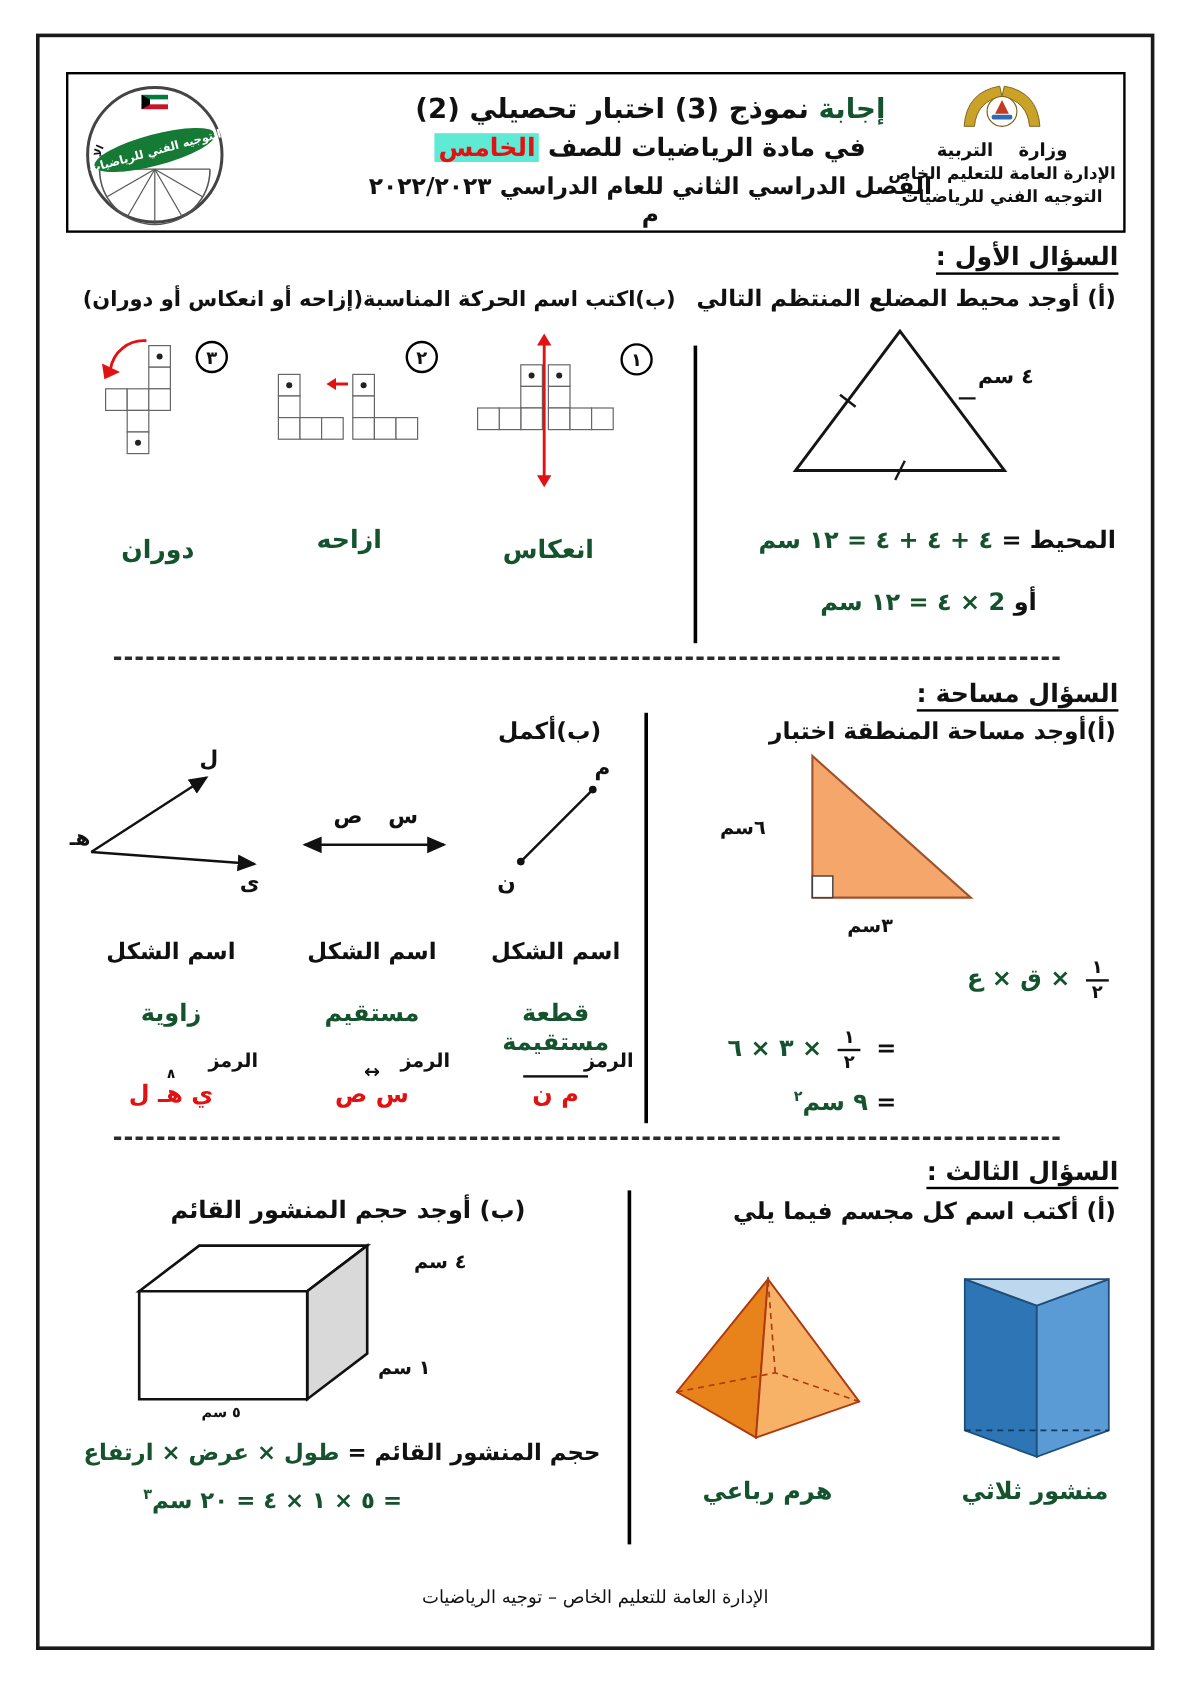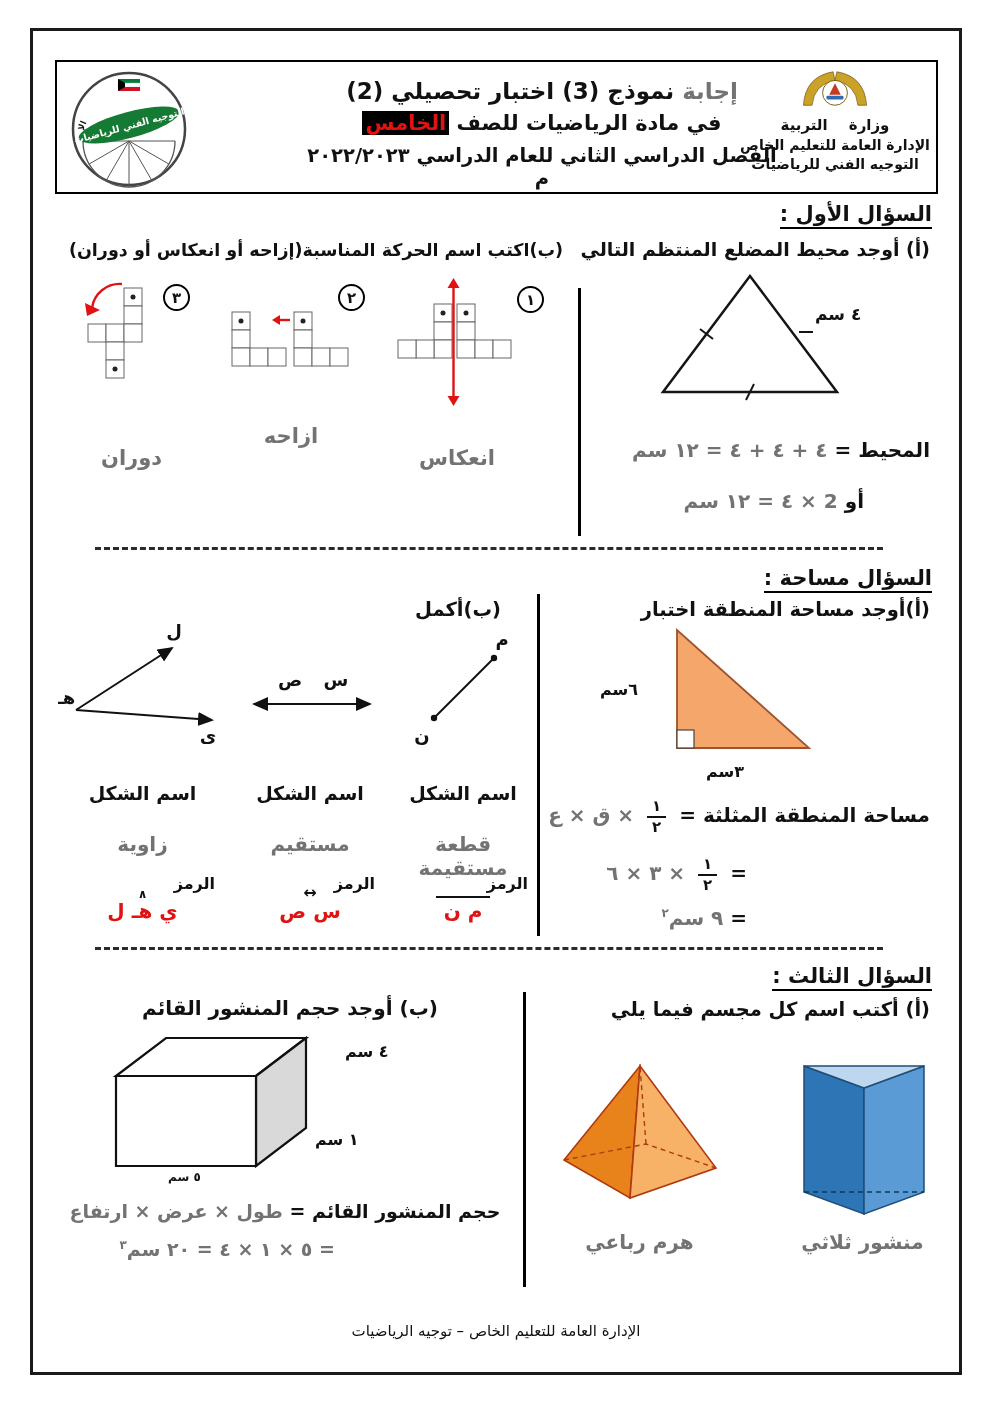--- a/index.html
+++ b/index.html
@@ -1,24 +1,24 @@
 <!DOCTYPE html>
 <html lang="ar" dir="rtl"><head>
 <meta charset="utf-8">
 <style>
   *{margin:0;padding:0;box-sizing:border-box}
   html,body{width:992px;height:1403px;background:#fff;font-family:"DejaVu Sans",sans-serif;color:#111;direction:rtl;overflow:hidden;position:relative}
   .abs{position:absolute}
   .b{font-weight:bold}
-  .red{color:#737373}
+  .red{color:#14532d}
   .center{text-align:center}
   .frame{position:absolute;left:30px;top:28px;width:932px;height:1347px;border:3px solid #1a1a1a}
   .header-box{position:absolute;left:55px;top:60px;width:883px;height:134px;border:2px solid #000;background:#fff}
   .qtitle{font-size:21px;font-weight:bold;border-bottom:2.5px solid #000;padding-bottom:1px;display:inline-block}
-  .hl{color:#e01212;background:#000000;padding:0 3px}
+  .hl{color:#e01212;background:#5eead4;padding:0 3px}
   .dashedline{border-top:3px dashed #2b2b2b;height:0}
   .vdiv{background:#000;width:2.5px}
   .numcircle{position:absolute;width:27px;height:27px;border:2px solid #000;border-radius:50%;text-align:center;line-height:24px;font-size:15px;font-weight:bold;background:#fff}
   .frac{display:inline-flex;flex-direction:column;align-items:center;margin:0 6px;vertical-align:middle;font-size:15px;line-height:1.1;font-weight:bold;color:#111}
   .frac .fn{border-bottom:2px solid #111;padding:0 5px 1px}
   .frac .fd{padding-top:1px}
   sup{font-size:12px}
   .svgt{font-weight:bold;font-size:18px;fill:#111;font-family:"DejaVu Sans",sans-serif}
   .symwrap{position:relative;display:inline-block;font-size:20px;font-weight:bold;color:#e01212}
   .overline{border-top:2.5px solid #111;padding:1px 8px 0}
@@ -171,40 +171,39 @@
   </g>
   <circle cx="61" cy="21" r="2.5" fill="#222"></circle>
     <circle cx="43" cy="93" r="2.5" fill="#222"></circle>
   <g>
     <path d="M50,8 A28,28 0 0 0 20,32" fill="none" stroke="#e01212" stroke-width="2.4"></path>
     <polygon points="15,40 13,27 28,34" fill="#e01212"></polygon>
   </g>
 </svg>
 
 <div class="abs b red center" style="left:392px;top:446px;width:130px;font-size:21px">انعكاس</div>
-<div class="abs b red center" style="left:226px;top:424px;width:130px;font-size:21px">ازاحه</div>
+<div class="abs b red center" style="left:226px;top:438px;width:130px;font-size:21px">ازاحه</div>
 <div class="abs b red center" style="left:64px;top:446px;width:135px;font-size:21px">دوران</div>
 
 <div class="abs dashedline" style="left:95px;top:547px;width:788px"></div>
 
 <div class="abs" style="right:60px;top:566px">
   <span class="qtitle">السؤال مساحة :</span>
 </div>
 
 <div class="abs b" style="right:62px;top:598px;font-size:19.5px">(أ)أوجد مساحة المنطقة اختبار</div>
 
 <svg class="abs" style="left:645px;top:624px" width="175" height="140" viewBox="0 0 175 140">
   <polygon points="32,6 32,124 164,124" fill="#f5a76b" stroke="#a0522d" stroke-width="1.8"></polygon>
   <rect x="32" y="106" width="17" height="18" fill="#fff" stroke="#444" stroke-width="1.2"></rect>
 </svg>
 <div class="abs b" style="left:600px;top:680px;font-size:16px">٦سم</div>
 <div class="abs b" style="left:706px;top:762px;font-size:16px">٣سم</div>
 
 <div class="abs b" style="right:62px;top:798px;font-size:20px">
-  <span>مساحة المنطقة المثلثة =</span>
   <span class="frac">
       <span class="fn">١</span>
       <span class="fd">٢</span>
     </span>
   <span class="red">× ق × ع</span>
 </div>
 <div class="abs b" style="right:245px;top:856px;font-size:20px">
   <span>=</span>
   <span class="frac">
       <span class="fn">١</span>

